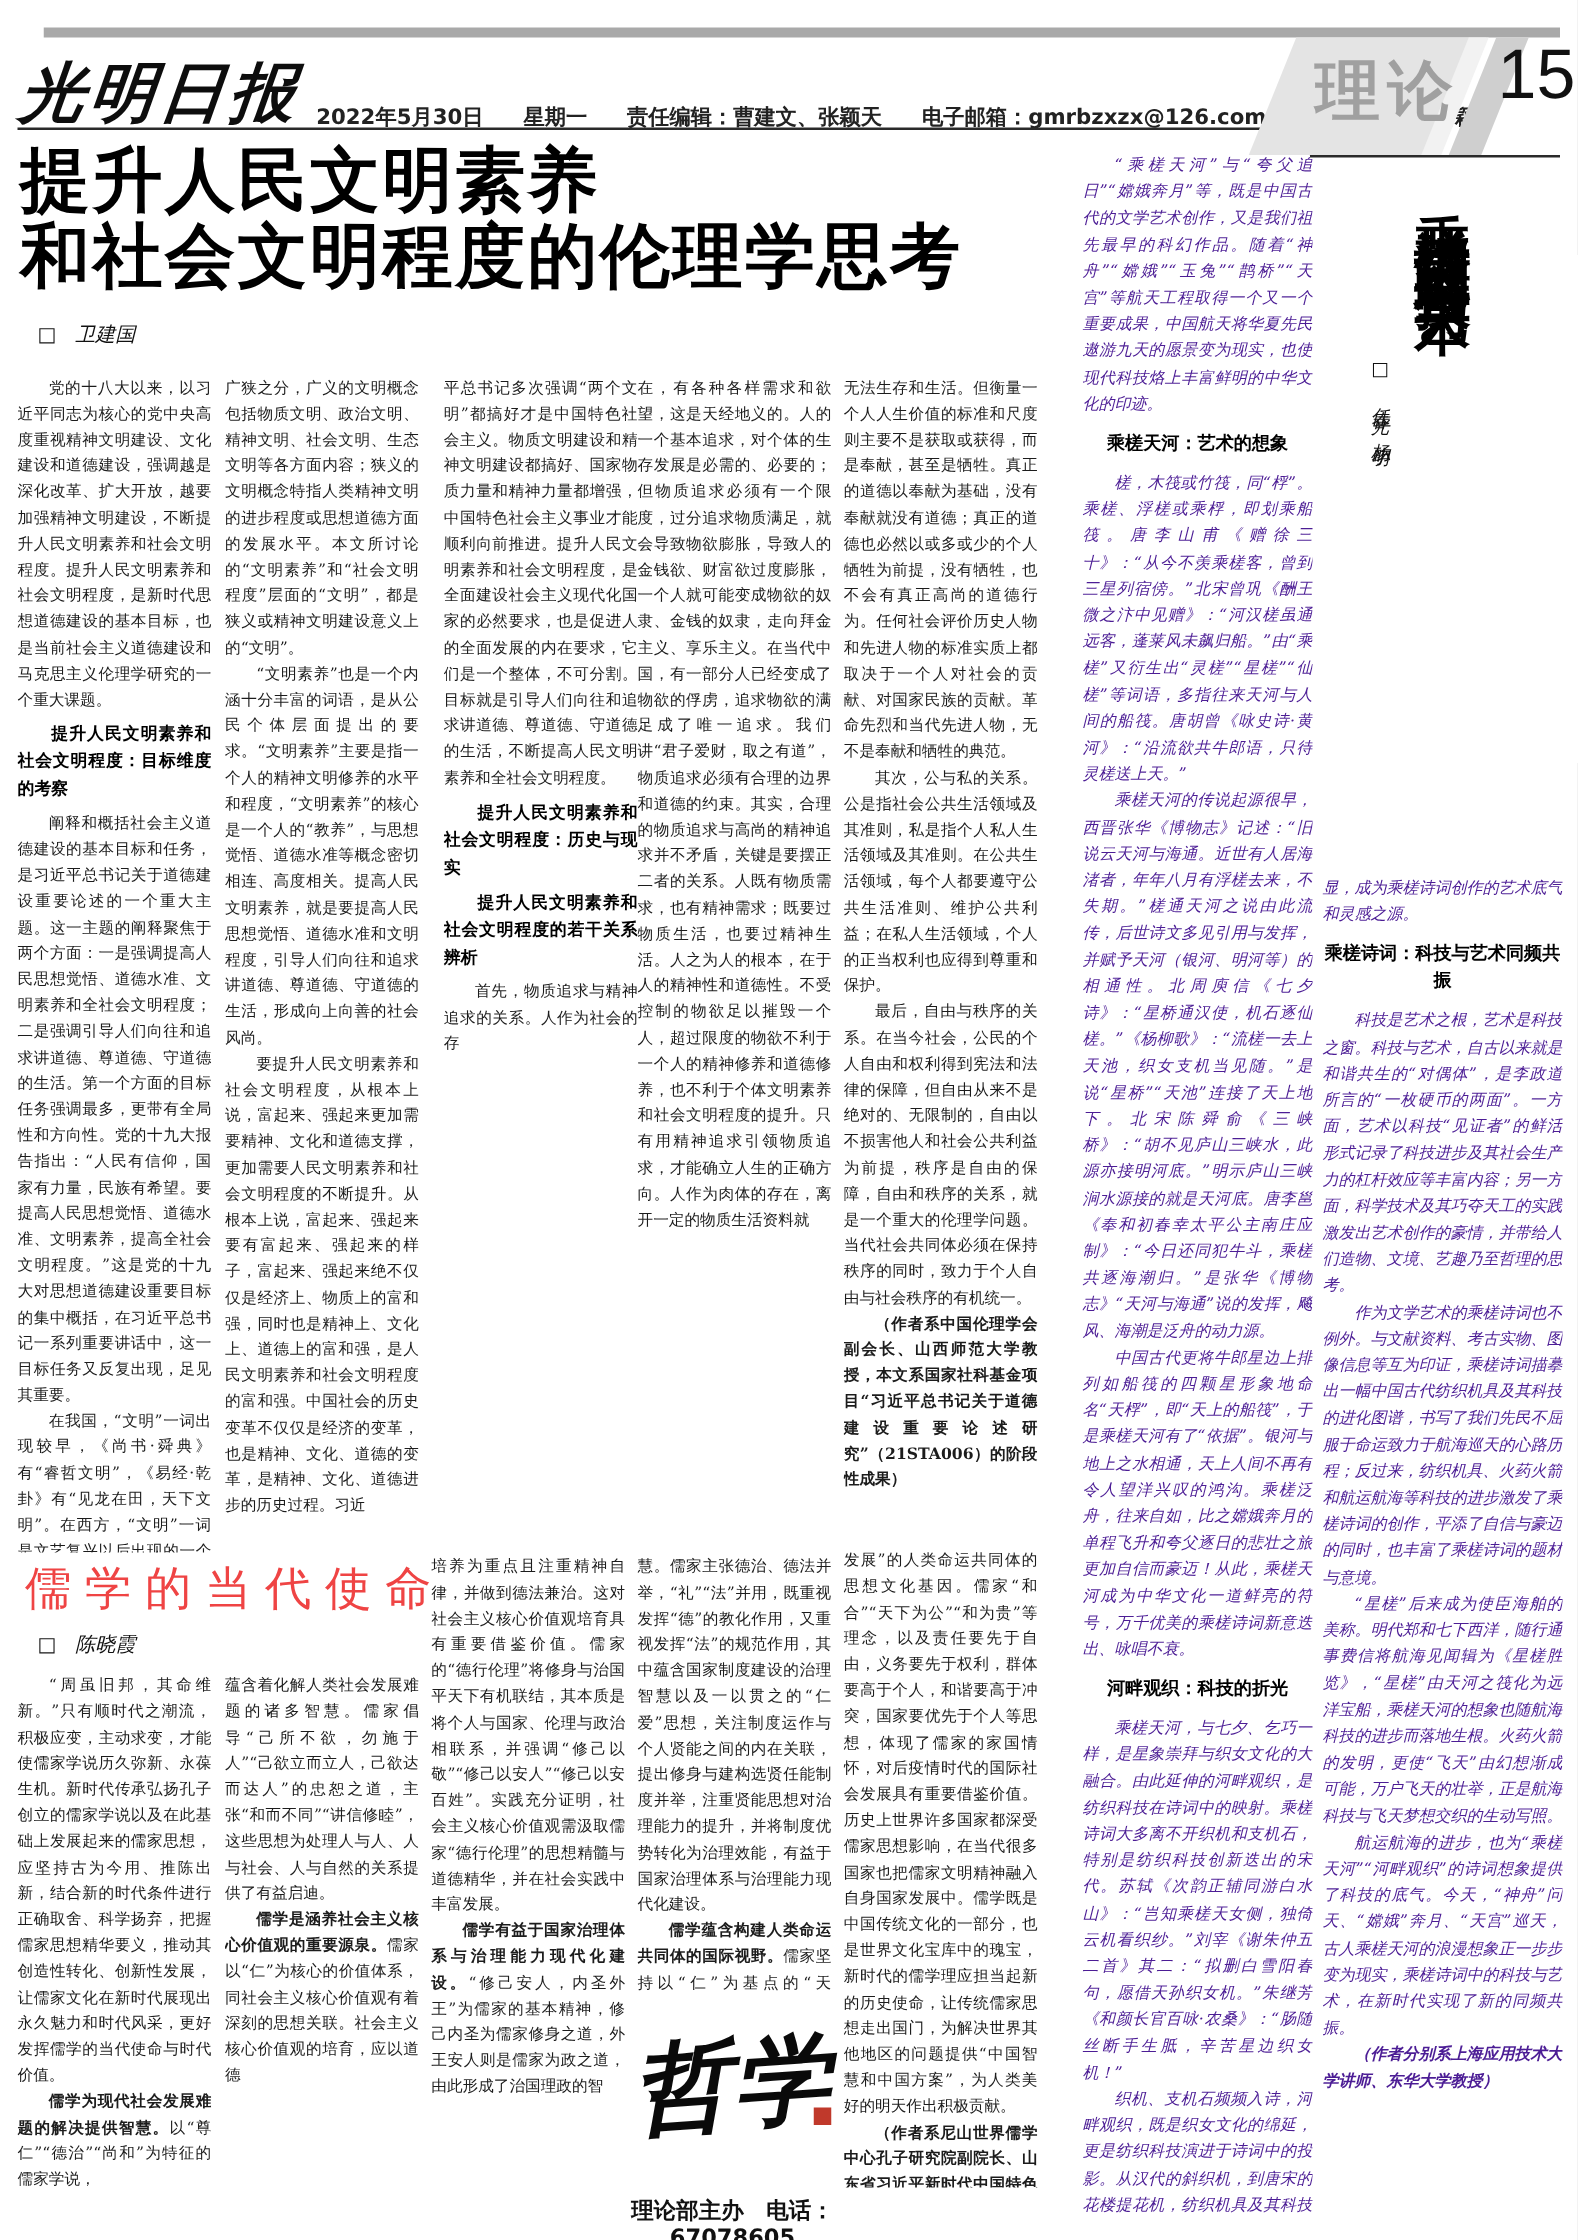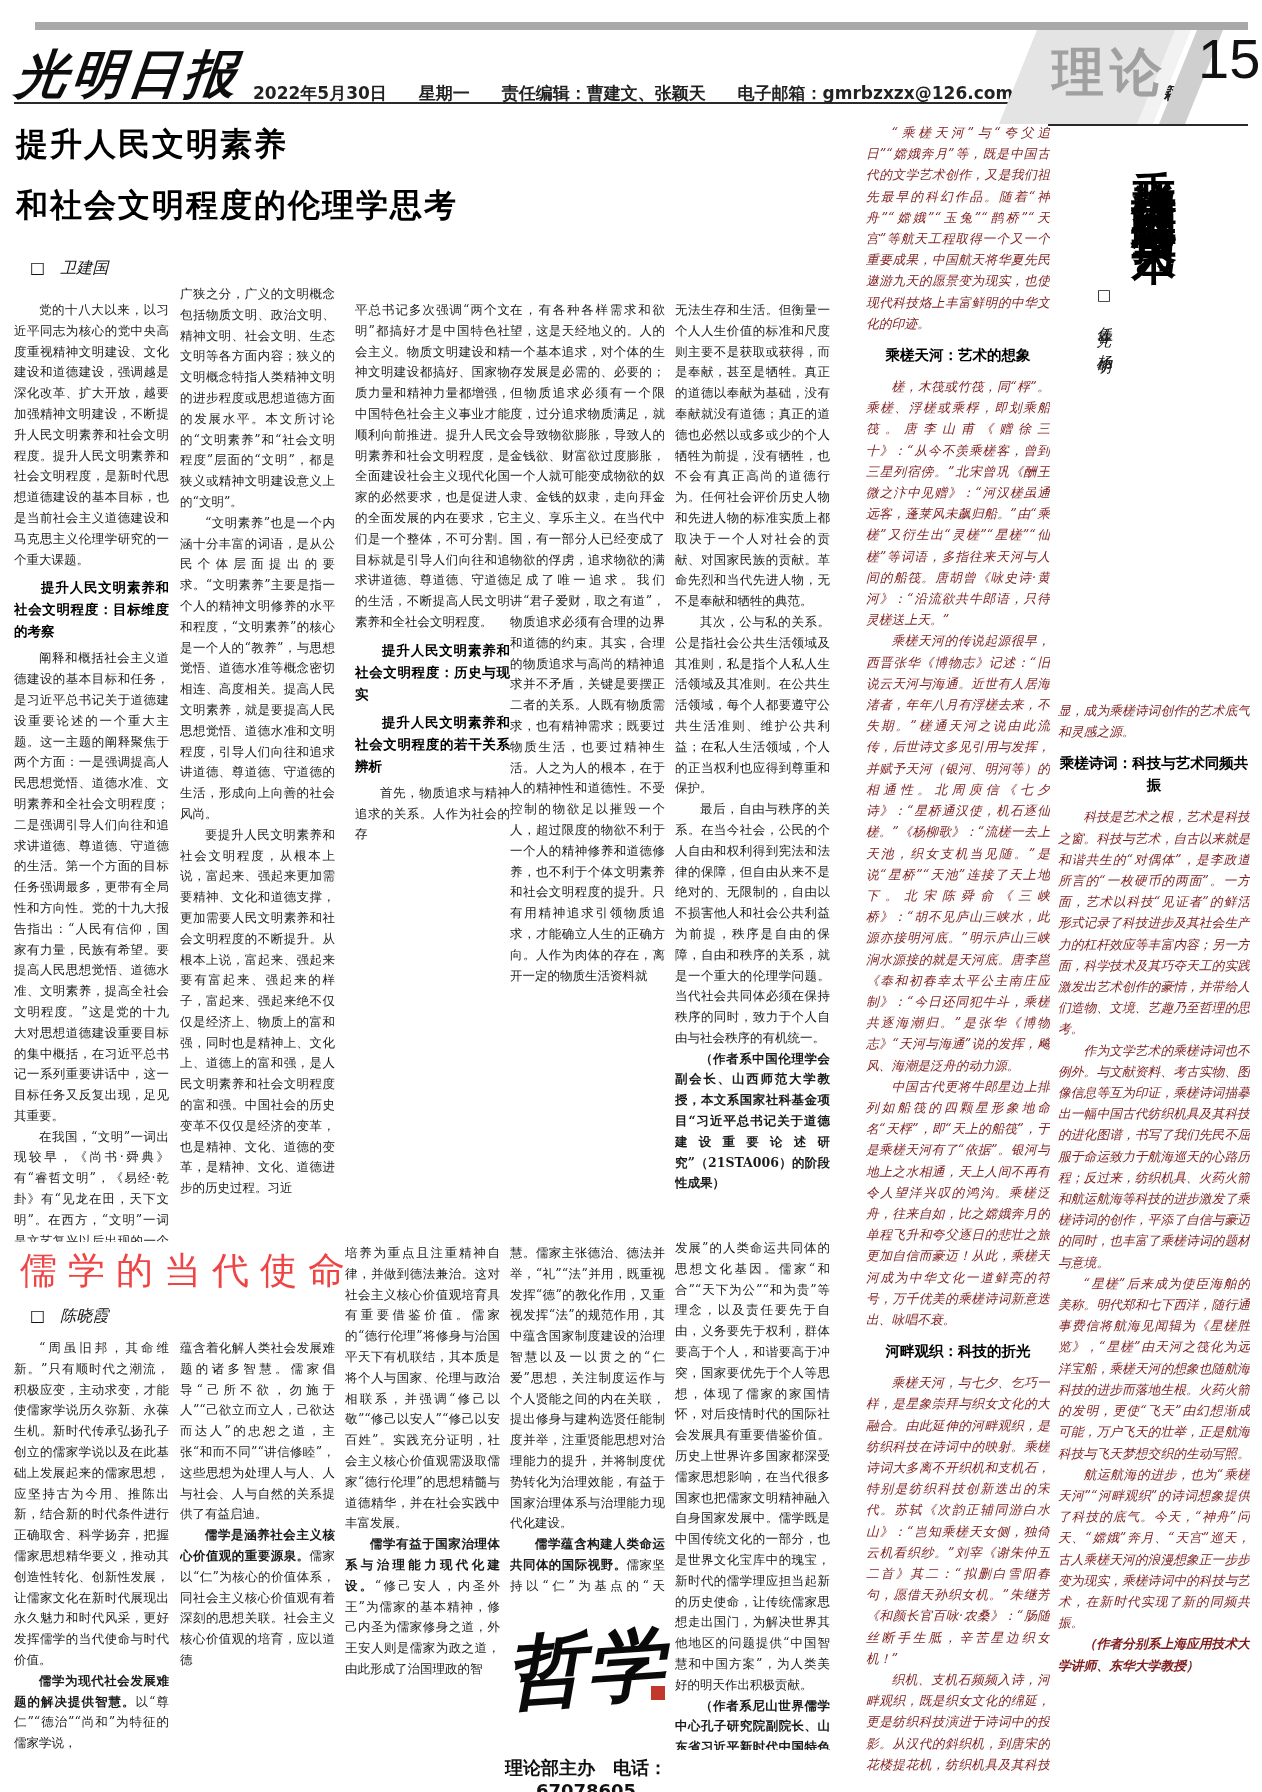--- a/index.html
+++ b/index.html
@@ -14,50 +14,50 @@
   .dateline span{margin-right:26px;}
   .rule1{left:14px;top:102px;width:1002px;height:2px;background:#2a2a2a;}
   .rule1b{left:1012px;top:102px;width:42px;height:2px;background:#2a2a2a;transform:rotate(29deg);transform-origin:left top;}
   .rule2{left:1048px;top:124px;width:200px;height:2px;background:#2a2a2a;}
   .band1{left:1018px;top:30px;width:152px;height:94px;background:#e4e4e4;transform:skewX(-22deg);}
   .band2{left:1156px;top:30px;width:16px;height:94px;background:#f2f2f2;transform:skewX(-22deg);}
   .band3{left:1178px;top:30px;width:26px;height:94px;background:#cfcfcf;transform:skewX(-22deg);}
   .section-name{left:1052px;top:38px;font-size:52px;font-weight:bold;color:#a0a0a0;letter-spacing:6px;text-align:right;}
   .page-num{left:1198px;top:26px;font-family:"Liberation Sans",sans-serif;font-size:56px;font-weight:400;color:#111;}
   
-  .main-title{left:16px;top:114px;font-size:32px;font-weight:900;line-height:61px;letter-spacing:2px;color:#000;}
+  .main-title{left:16px;top:114px;font-size:56px;font-weight:900;line-height:61px;letter-spacing:2px;color:#000;}
   .byline{font-size:16px;font-style:italic;color:#111;}
   .byline .sq{font-style:normal;margin-right:10px;}
   .main-byline{left:30px;top:258px;}
   
   .tcol{position:absolute;width:155px;overflow:hidden;text-align:justify;}
   .tcol p{margin:0;text-indent:2em;font-size:12.5px;line-height:20.8px;color:#1c1c1c;}
   .tcol p.cont{text-indent:0;}
   .tcol p.attr{font-weight:bold;}
   .tcol .sub{font-family:"DejaVu Sans",sans-serif;font-weight:bold;font-size:13.5px;line-height:22px;
              margin:6px 0;text-indent:2em;color:#000;}
   .tcol .sub.ctr{text-align:center;text-indent:0;font-size:14.5px;margin:10px 0;}
-  .m1{left:14px;top:300px;height:942px;}  .m2{left:180px;top:284px;height:942px;}
+  .m1{left:14px;top:300px;height:942px;}  .m2{left:180px;top:300px;height:942px;}
   .m3{left:355px;top:300px;height:942px;} .m4{left:510px;top:300px;height:942px;}
   .m5{left:675px;top:300px;height:942px;}
   
   .ruxue-title{left:20px;top:1246px;font-size:37px;font-weight:400;letter-spacing:11px;color:#ef4444;white-space:nowrap;}
   .ruxue-byline{left:30px;top:1306px;}
   .r1{left:14px;top:1338px;height:434px;}  .r2{left:180px;top:1338px;height:434px;}
   .r3{left:345px;top:1243px;height:529px;} .r4{left:510px;top:1243px;height:352px;}
   .r5{left:675px;top:1238px;height:512px;}
   
   .phil{left:505px;top:1608px;width:162px;height:130px;text-align:center;}
   .phil .calli{font-size:78px;font-weight:900;font-style:italic;letter-spacing:2px;color:#0a0a0a;
                transform:rotate(-4deg);display:inline-block;line-height:120px;}
   .seal{position:absolute;right:2px;top:78px;width:14px;height:14px;background:#c0392b;}
   .phil-footer{left:497px;top:1756px;width:178px;text-align:center;
                font-family:"DejaVu Sans",sans-serif;font-size:18px;font-weight:bold;color:#111;}
   
-  .kaiti p{font-style:italic;color:#7f1d1d;}
+  .kaiti p{font-style:italic;color:#4c1d95;}
   .ca{left:866px;top:122px;width:184px;height:1650px;}
   .cb{left:1058px;top:700px;width:192px;height:1068px;}
   .ca p,.cb p{font-size:12.8px;line-height:21.2px;}
   .vtitle{left:1124px;top:134px;height:580px;writing-mode:vertical-rl;
           font-size:45px;font-weight:900;letter-spacing:7px;color:#000;}
   .vbyline{left:1094px;top:286px;height:240px;writing-mode:vertical-rl;
            font-size:15px;font-style:italic;color:#111;letter-spacing:3px;}
 </style>
 </head>
 <body>

